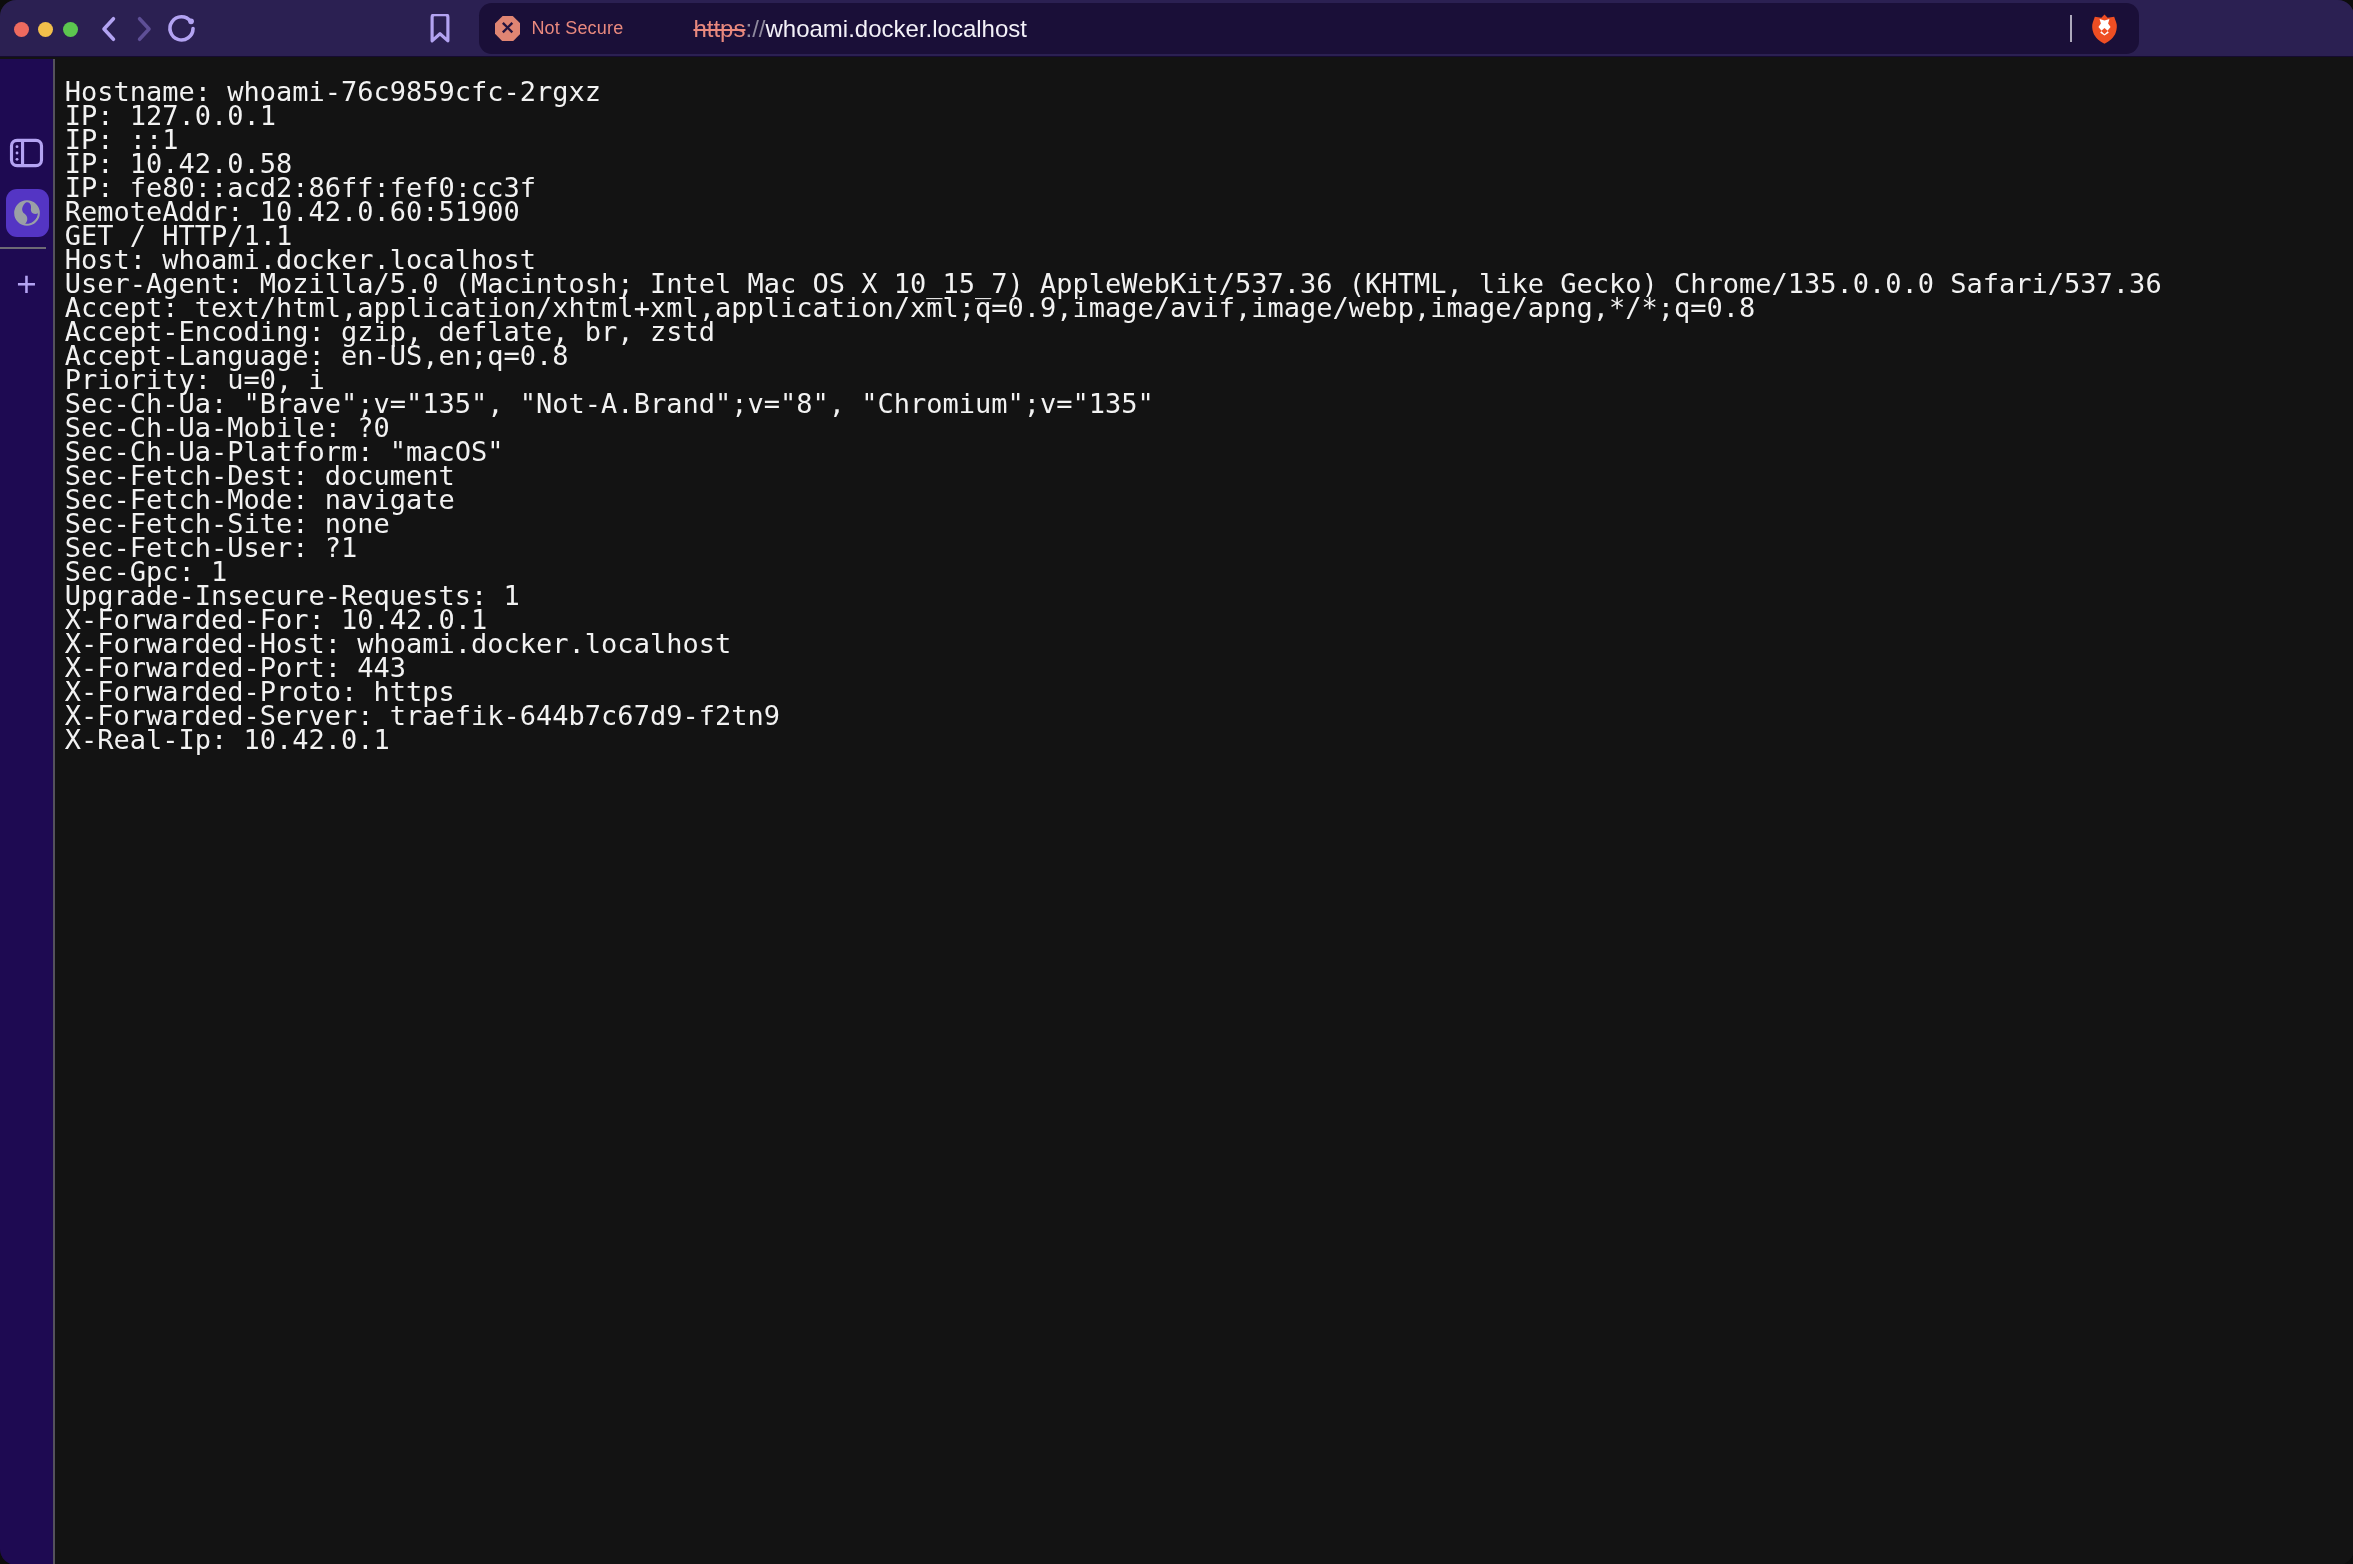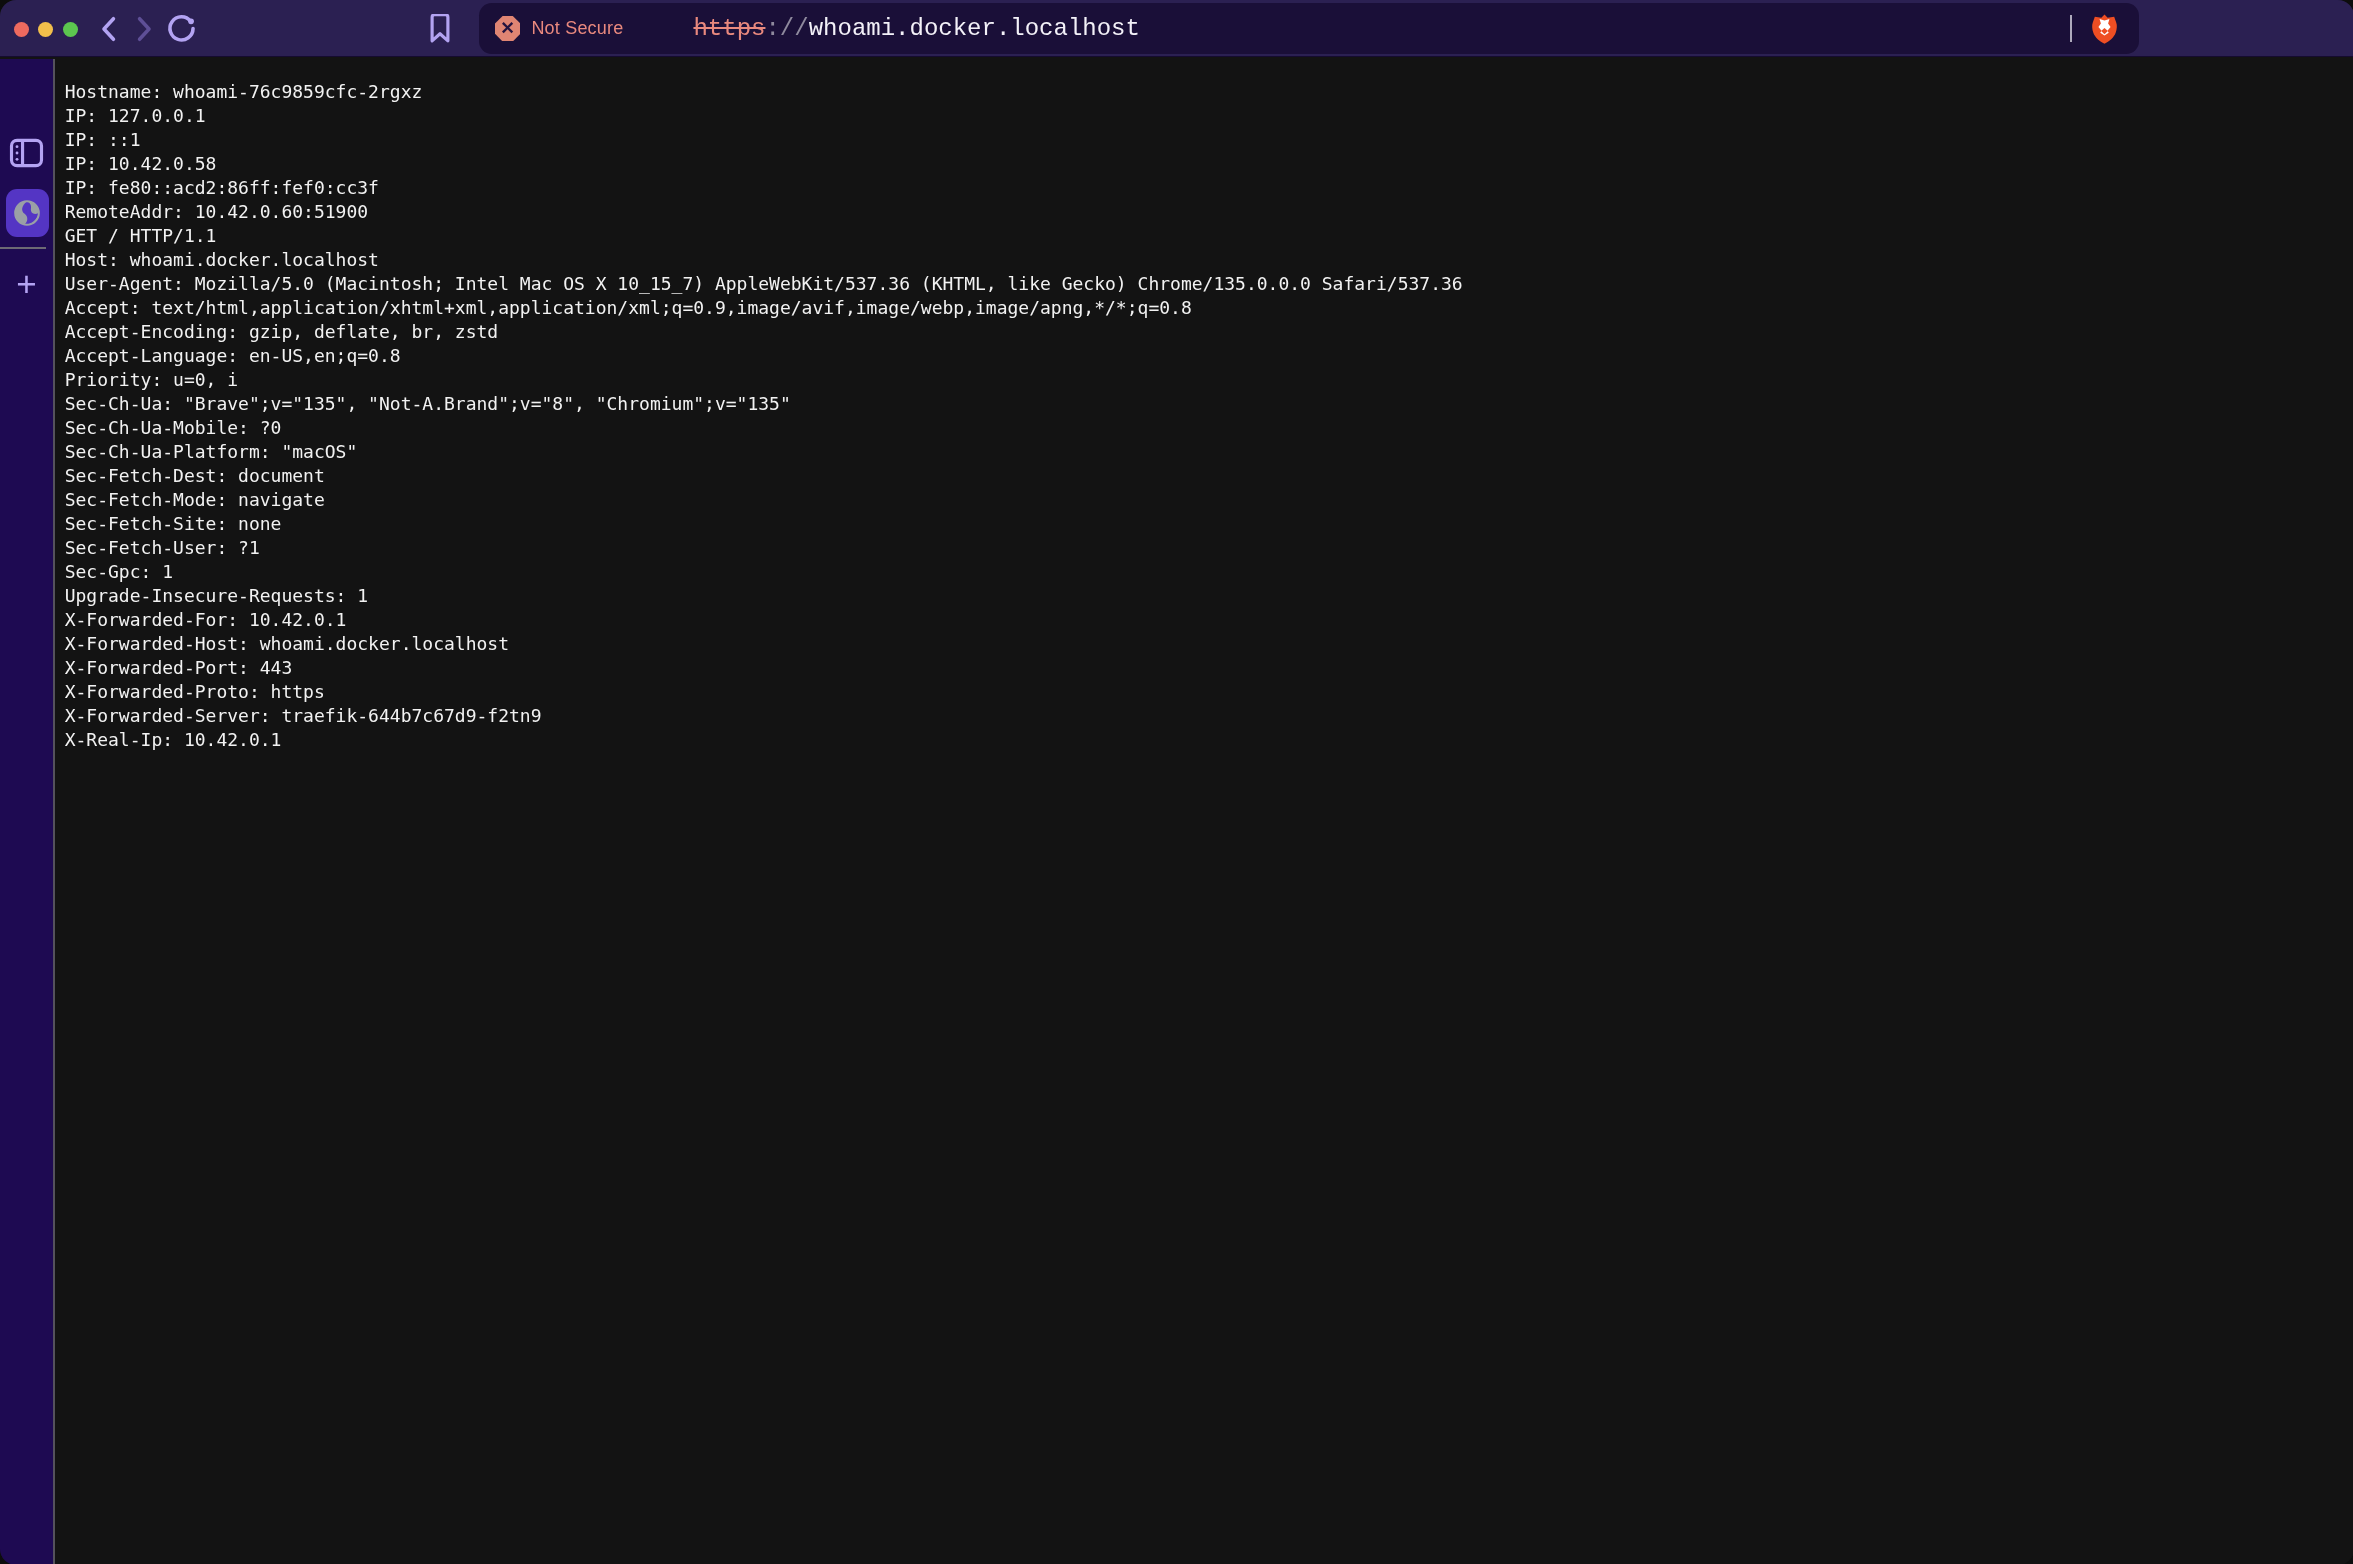--- a/index.html
+++ b/index.html
@@ -36,21 +36,21 @@
   }
   .octagon {
     width:25.4px; height:25.4px; background:#e08573; flex:0 0 auto;
     clip-path:polygon(30% 0,70% 0,100% 30%,100% 70%,70% 100%,30% 100%,0 70%,0 30%);
     display:flex; align-items:center; justify-content:center;
     color:#23133f; font-size:17.5px; font-weight:bold; line-height:1;
   }
   .not-secure-label {
     margin-left:11px; color:#e9897e; font-size:18px; letter-spacing:0.2px;
   }
-  .url-text { margin-left:70px; font-size:24px; white-space:nowrap;font-family:Liberation Mono, monospace; }
+  .url-text { margin-left:70px; font-size:24px; white-space:nowrap; }
   .url-scheme { color:#e9897e; text-decoration:line-through; text-decoration-thickness:2.4px; }
   .url-sep { color:#8f8a9e; }
   .url-host { color:#f3f1f8; }
   .urlbar-right { margin-left:auto; display:flex; align-items:center; }
   .vert-sep { width:2.4px; height:27px; background:#c9c5d4; opacity:.85; margin-right:19px; }
   .brave-icon svg { display:block; }
 
   
   .sidebar {
     position:absolute; left:0; top:59px; width:53px; height:1506px;
@@ -70,21 +70,21 @@
   #new-tab { top:202px; height:45px; color:#b3a3f2; font-size:35px; font-weight:300; line-height:1; }
 
   
   .content {
     position:absolute; left:56px; top:59px; width:2298px; height:1506px;
     background:#131313; overflow:hidden;
   }
   .whoami-pre {
     position:absolute; left:8.7px; top:20.7px;
     font-family:"DejaVu Sans Mono","Liberation Mono",monospace;
-    font-size:18px; line-height:24px; color:#f2f2f2;
+    font-size:27px; line-height:24px; color:#f2f2f2;
     white-space:pre;
   }
 </style>
 </head>
 <body>
 
 <div class="window">
 
   <div class="topbar">
     <div class="traffic red"></div>

